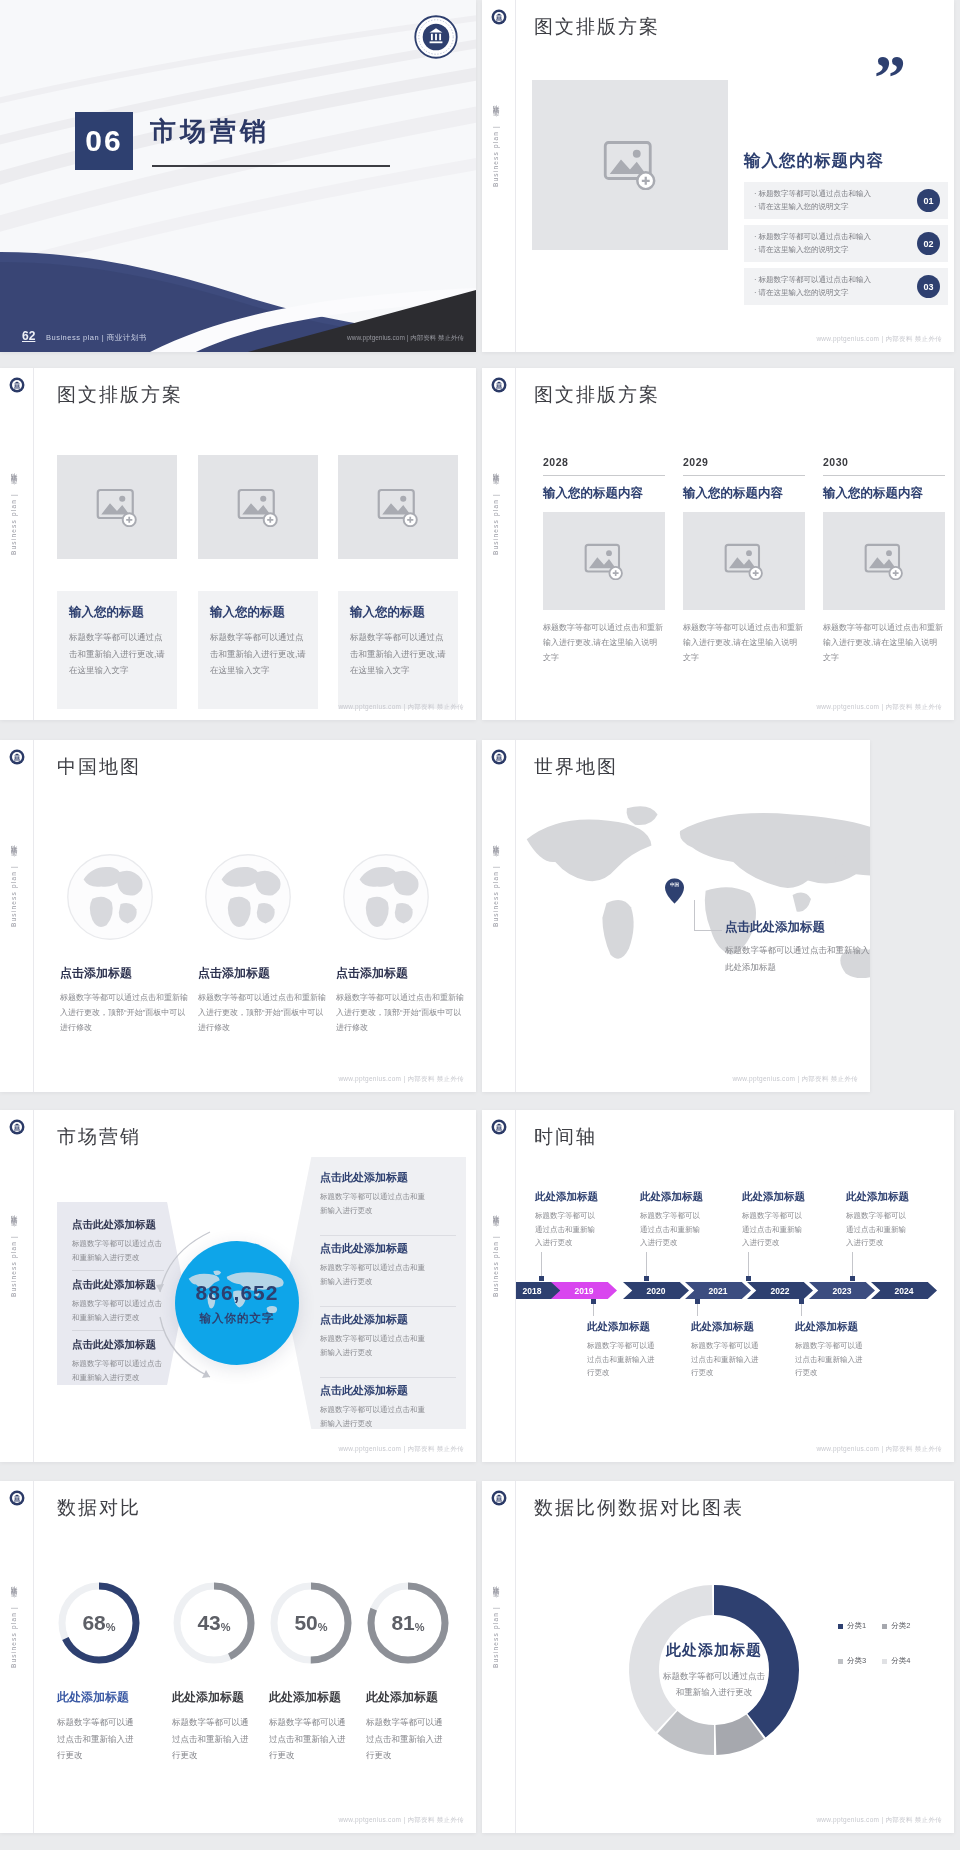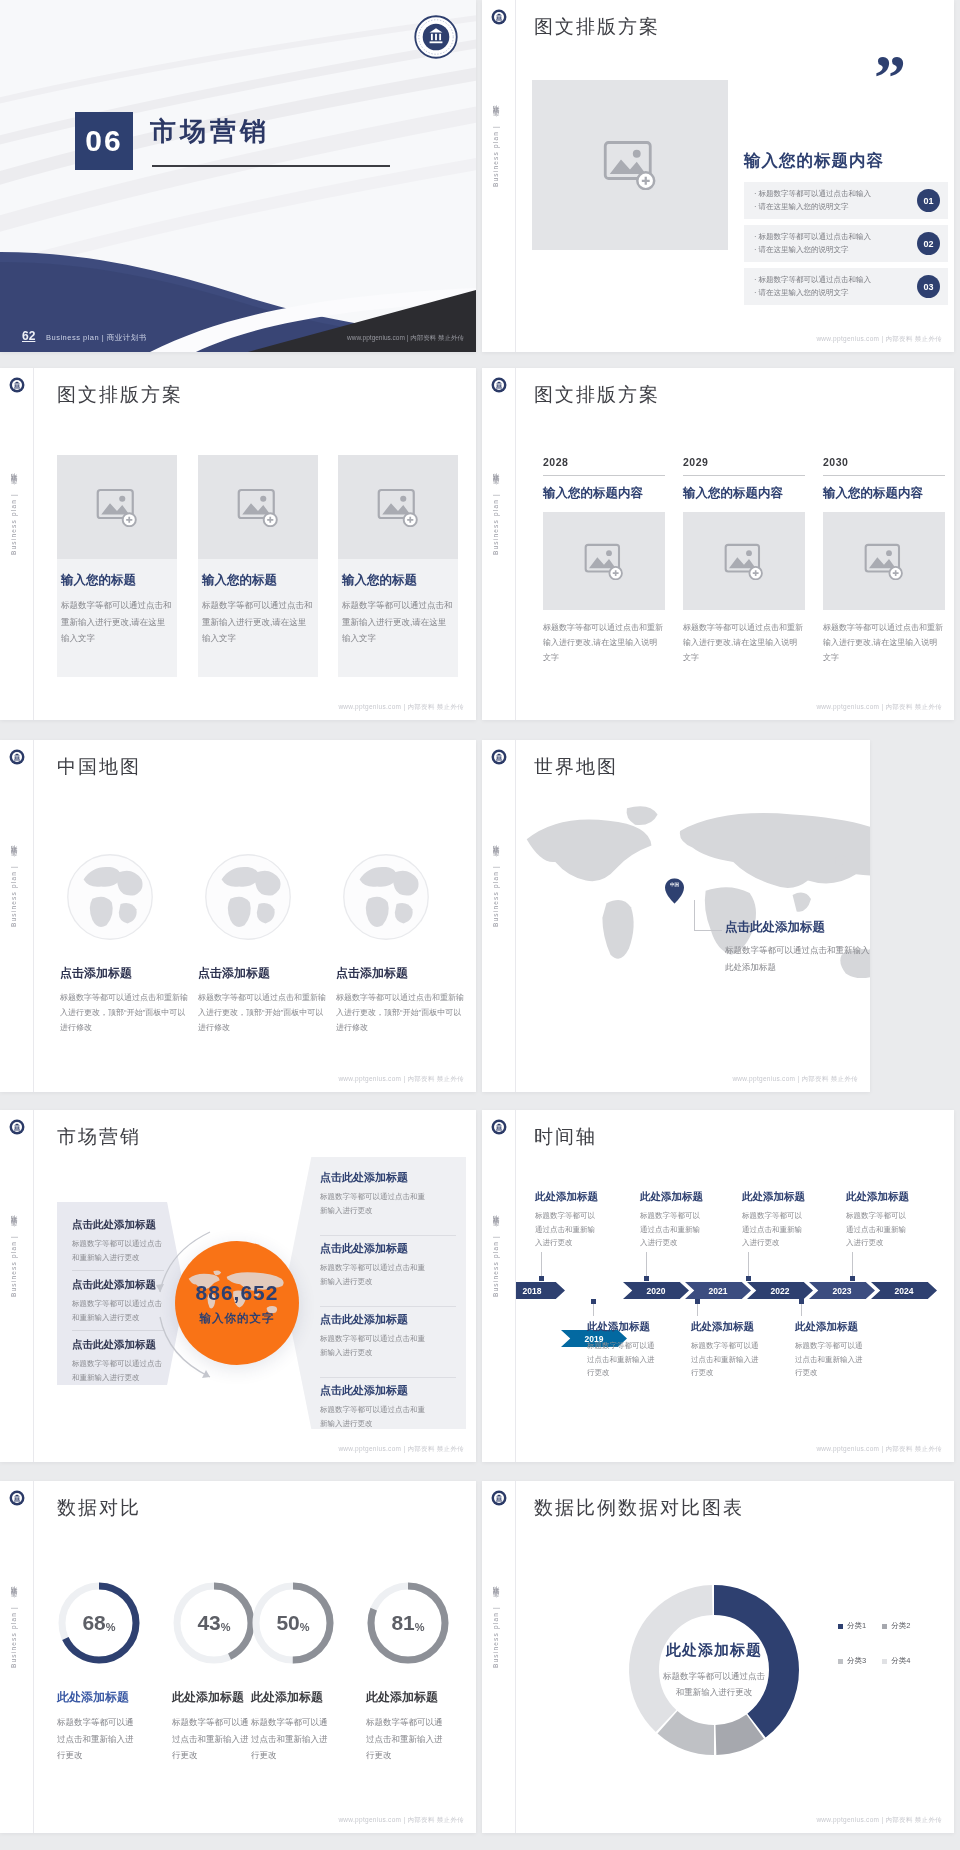--- a/index.html
+++ b/index.html
@@ -43,21 +43,21 @@
   #s63 .imgbox{left:50px;top:80px;width:196px;height:170px;}
   #s63 .caption{position:absolute;left:50px;top:252px;width:196px;height:56px;background:#f1f2f4;padding:8px 12px;box-sizing:border-box;font-size:7.5px;line-height:1.9;color:#8a8b90;}
   #s63 .quote{position:absolute;left:392px;top:46px;font-size:64px;line-height:1;font-weight:700;color:#2e4070;font-family:"Liberation Serif","DejaVu Serif",serif;}
   #s63 .rheading{position:absolute;left:262px;top:150px;font-size:16.5px;letter-spacing:1px;}
   #s63 .libox{position:absolute;left:262px;width:204px;height:37px;background:#f1f2f4;padding:6px 38px 6px 10px;box-sizing:border-box;}
   #s63 .libox .ln{font-size:7.5px;color:#7c7d83;line-height:1.7;white-space:nowrap;overflow:hidden;}
   #s63 .badge{position:absolute;right:8px;top:7px;width:23px;height:23px;border-radius:50%;background:#2e4070;color:#fff;font-size:9px;font-weight:700;display:flex;align-items:center;justify-content:center;}
   
   #s64 .card{position:absolute;top:87px;width:120px;}
   #s64 .card .imgpart{height:104px;background:#e3e4e7;display:flex;align-items:center;justify-content:center;}
-  #s64 .card .txtpart{height:118px;background:#f1f2f4;padding:13px 4px;box-sizing:border-box;}
+  #s64 .card .txtpart{height:118px;background:#f1f2f4;padding:13px 12px;box-sizing:border-box;margin-top:32px;}
   #s64 .card .ct{font-size:12.5px;margin-bottom:8px;}
   #s64 .card .cb{font-size:8.5px;line-height:1.95;}
   
   #s65 .col{position:absolute;top:88px;width:122px;}
   #s65 .yr{font-size:10.5px;font-weight:700;color:#3a3b40;letter-spacing:.5px;}
   #s65 .yline{height:1px;background:#c9cacd;margin:7px 0 9px 0;}
   #s65 .colh{font-size:12.5px;}
   #s65 .colimg{margin-top:10px;width:122px;height:98px;background:#e3e4e7;display:flex;align-items:center;justify-content:center;}
   #s65 .colb{margin-top:10px;font-size:8px;line-height:1.9;}
   
@@ -77,21 +77,21 @@
   #s68 .lpanel{position:absolute;left:57px;top:92px;width:128px;height:183px;background:#e8e9f0;clip-path:polygon(0 0,86% 0,100% 50%,86% 100%,0 100%);}
   #s68 .litem{position:absolute;left:72px;width:96px;}
   #s68 .litem .ih{font-size:10.5px;font-weight:700;color:#2f3550;}
   #s68 .litem .ib{margin-top:5px;font-size:7.5px;line-height:1.8;color:#8b8c91;}
   #s68 .ldiv{position:absolute;left:72px;width:92px;height:1px;background:#d5d6dd;}
   #s68 .rpanel{position:absolute;left:284px;top:47px;width:182px;height:272px;background:#eff0f3;clip-path:polygon(15% 0,100% 0,100% 100%,15% 100%,0 50%);}
   #s68 .ritem{position:absolute;left:320px;width:136px;}
   #s68 .ritem .ih{font-size:11px;font-weight:700;color:#2e4070;}
   #s68 .ritem .ib{margin-top:5px;font-size:7.5px;line-height:1.8;color:#8b8c91;width:110px;}
   #s68 .rdiv{position:absolute;left:320px;width:136px;height:1px;background:#dcdde2;}
-  #s68 .ccircle{position:absolute;left:175px;top:131px;width:124px;height:124px;border-radius:50%;background:#f97316;box-shadow:0 4px 18px rgba(40,50,90,.12);display:flex;flex-direction:column;align-items:center;justify-content:center;overflow:hidden;}
+  #s68 .ccircle{position:absolute;left:175px;top:131px;width:124px;height:124px;border-radius:50%;background:#0ea5e9;box-shadow:0 4px 18px rgba(40,50,90,.12);display:flex;flex-direction:column;align-items:center;justify-content:center;overflow:hidden;}
   #s68 .ccircle .map{position:absolute;left:6px;top:28px;width:112px;height:64px;color:#dfe1e7;opacity:.8;}
   #s68 .cval{position:relative;font-size:21px;font-weight:700;color:#2e4070;letter-spacing:1px;}
   #s68 .clbl{position:relative;margin-top:6px;font-size:11.5px;font-weight:700;color:#2e4070;letter-spacing:1px;}
   #s68 .arrows{position:absolute;left:150px;top:112px;width:170px;height:165px;color:#c6c8cf;}
   
   #s69 .tcol{position:absolute;width:92px;}
   #s69 .tcol .ih{font-size:10.5px;font-weight:700;color:#2e4070;}
   #s69 .tcol .ib{margin-top:5px;font-size:7.5px;line-height:1.8;color:#8b8c91;}
   #s69 .vline{position:absolute;width:1px;background:#c5c6cb;}
   #s69 .sq{position:absolute;width:5px;height:5px;background:#2e4070;}
@@ -475,21 +475,21 @@
     <div class="vline" style="left:164px;top:142px;height:24px;"></div>
     <div class="vline" style="left:266px;top:142px;height:24px;"></div>
     <div class="vline" style="left:370px;top:142px;height:24px;"></div>
     <div class="sq" style="left:57px;top:166px;"></div>
     <div class="sq" style="left:162px;top:166px;"></div>
     <div class="sq" style="left:264px;top:166px;"></div>
     <div class="sq" style="left:368px;top:166px;"></div>
 
     <div class="tl-bar">
       <span class="chev" style="left:0;background:#2e4070;">2018</span>
-      <span class="chev" style="left:62px;background:#0369a1;margin-top:48px;">2019</span>
+      <span class="chev" style="left:52px;background:#d946ef;">2019</span>
       <span class="chev" style="left:124px;background:#2e4070;">2020</span>
       <span class="chev" style="left:186px;background:#3c4d80;">2021</span>
       <span class="chev" style="left:248px;background:#2e4070;">2022</span>
       <span class="chev" style="left:310px;background:#3c4d80;">2023</span>
       <span class="chev" style="left:372px;background:#2e4070;">2024</span>
     </div>
 
     <div class="sq" style="left:109px;top:189px;"></div>
     <div class="sq" style="left:213px;top:189px;"></div>
     <div class="sq" style="left:317px;top:189px;"></div>
@@ -543,21 +543,21 @@
           <circle class="arc" cx="42" cy="42" r="37" transform="rotate(-90 42 42)" stroke="#8d9097" stroke-dasharray="100.0 232.5"></circle>
         </svg>
         <div class="pct">
             <span class="n">43</span>
             <span class="u">%</span>
           </div>
       </div>
       <div class="ch">此处添加标题</div>
       <div class="cb body-gray">标题数字等都可以通过点击和重新输入进行更改</div>
     </div>
-    <div class="ccol" style="left:251px;">
+    <div class="ccol" style="left:269px;">
       <div class="ringwrap">
         <svg width="84" height="84">
           <circle class="track" cx="42" cy="42" r="37"></circle>
           <circle class="arc" cx="42" cy="42" r="37" transform="rotate(-90 42 42)" stroke="#8d9097" stroke-dasharray="116.3 232.5"></circle>
         </svg>
         <div class="pct">
             <span class="n">50</span>
             <span class="u">%</span>
           </div>
       </div>

